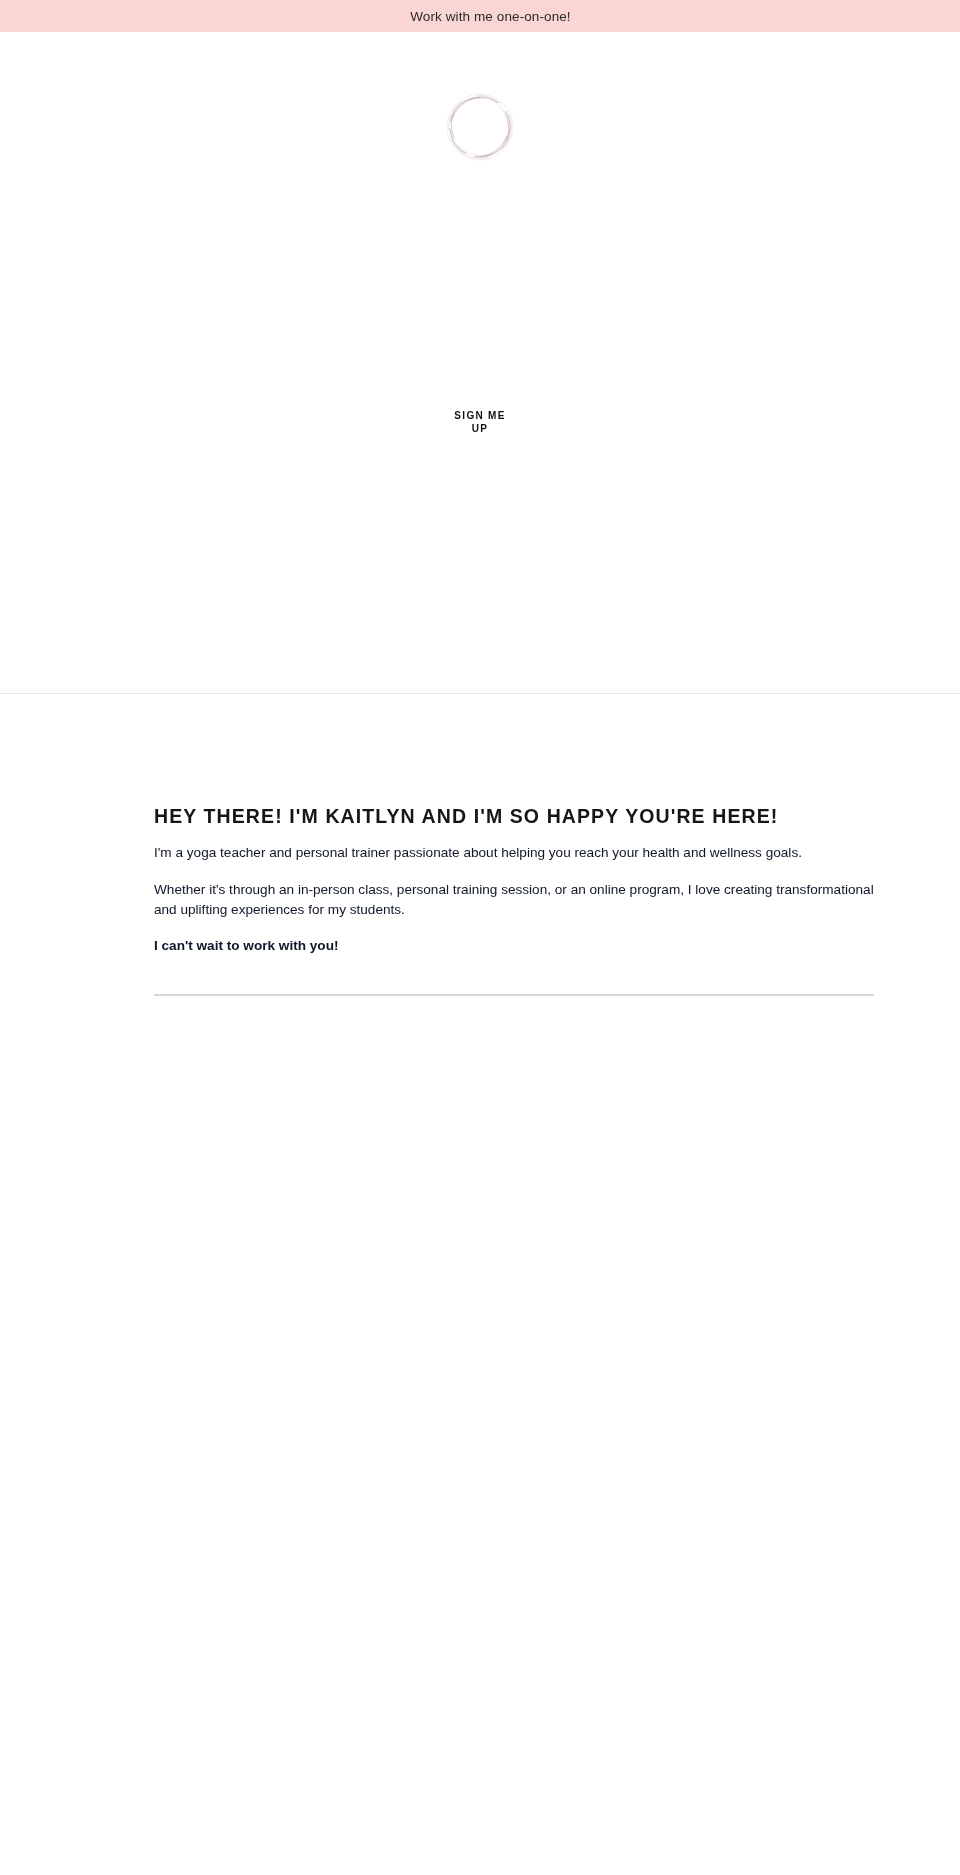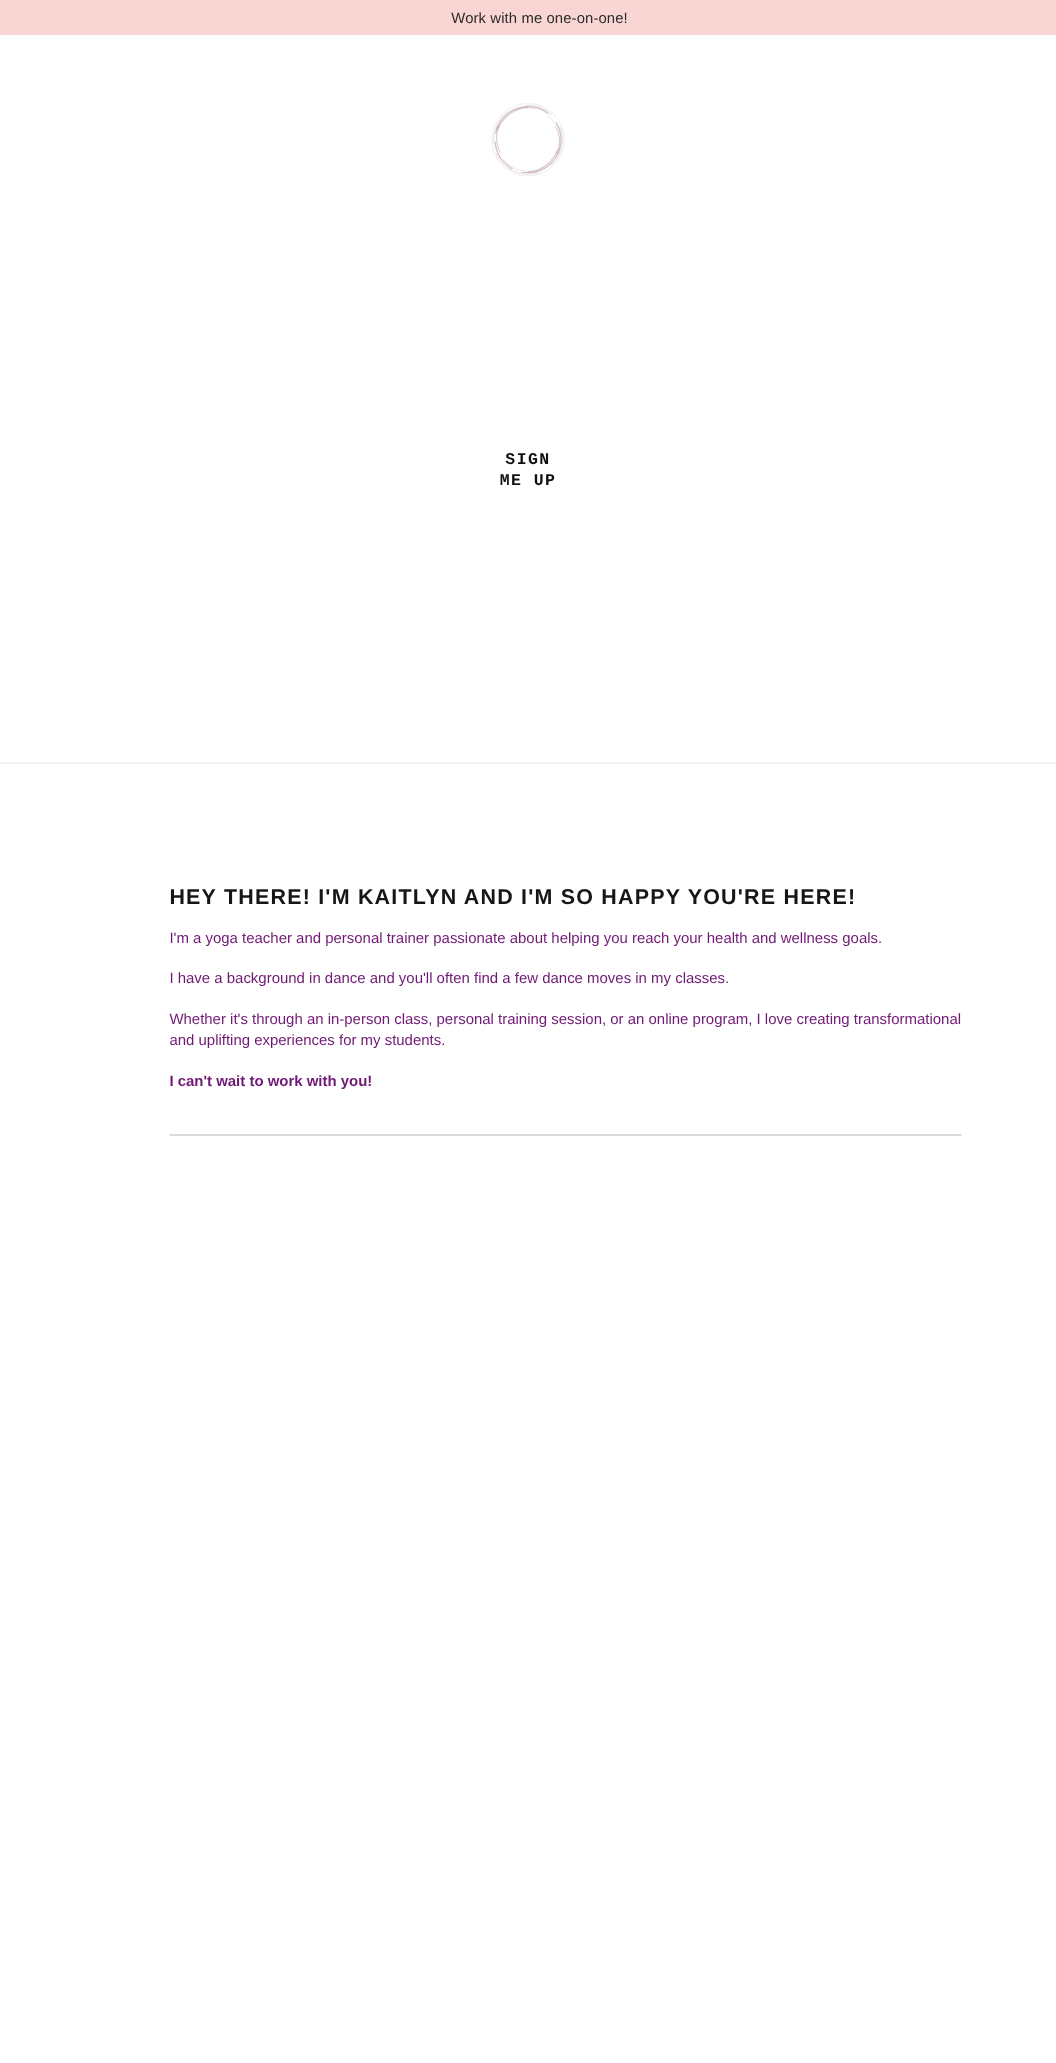--- a/index.html
+++ b/index.html
@@ -63,31 +63,31 @@
     left: 0;
     right: 0;
     top: 378px;
     display: flex;
     justify-content: center;
   }
   .hero-cta {
     display: block;
     width: 66px;
     text-align: center;
-    font-size: 15px;
+    font-size: 10px;
     font-weight: 700;
     letter-spacing: 1.3px;
     line-height: 1.25;
     color: #111111;
     text-decoration: none;
     background: transparent;
     border: 0;
     padding: 0;
     cursor: pointer;
-    font-family: Liberation Mono, monospace;
+    font-family: Liberation Sans, sans-serif;
   }
 
   
   .about-section {
     width: 960px;
     box-sizing: border-box;
     padding: 110px 0 0 0;
     background: #ffffff;
     margin-left: 34px;
   }
@@ -101,21 +101,21 @@
     font-size: 19.5px;
     font-weight: 700;
     letter-spacing: 1.1px;
     color: #161616;
     line-height: 1.3;
   }
   .about-para {
     margin: 0 0 17px 0;
     font-size: 13.6px;
     line-height: 1.45;
-    color: #701a75;
+    color: #0f172a;
     font-weight: 400;
   }
   .about-para:last-of-type {
     margin-bottom: 0;
     font-weight: bold;
   }
   .about-divider {
     margin: 38px 0 0 0;
     height: 2px;
     background: #d8d8d8;
@@ -163,21 +163,20 @@
   </div>
 
 </section>
 
 <section class="about-section">
   <div class="about-inner">
 
     <h2 class="about-title">HEY THERE! I'M KAITLYN AND I'M SO HAPPY YOU'RE HERE!</h2>
 
     <p class="about-para">I'm a yoga teacher and personal trainer passionate about helping you reach your health and wellness goals.</p>
-    <p class="about-para">I have a background in dance and you'll often find a few dance moves in my classes.</p>
     <p class="about-para">Whether it's through an in-person class, personal training session, or an online program, I love creating transformational and uplifting experiences for my students.</p>
     <p class="about-para">I can't wait to work with you!</p>
 
     <hr class="about-divider">
   </div>
 </section>
 
 <div class="page-tail"></div>
 
 </body></html>

